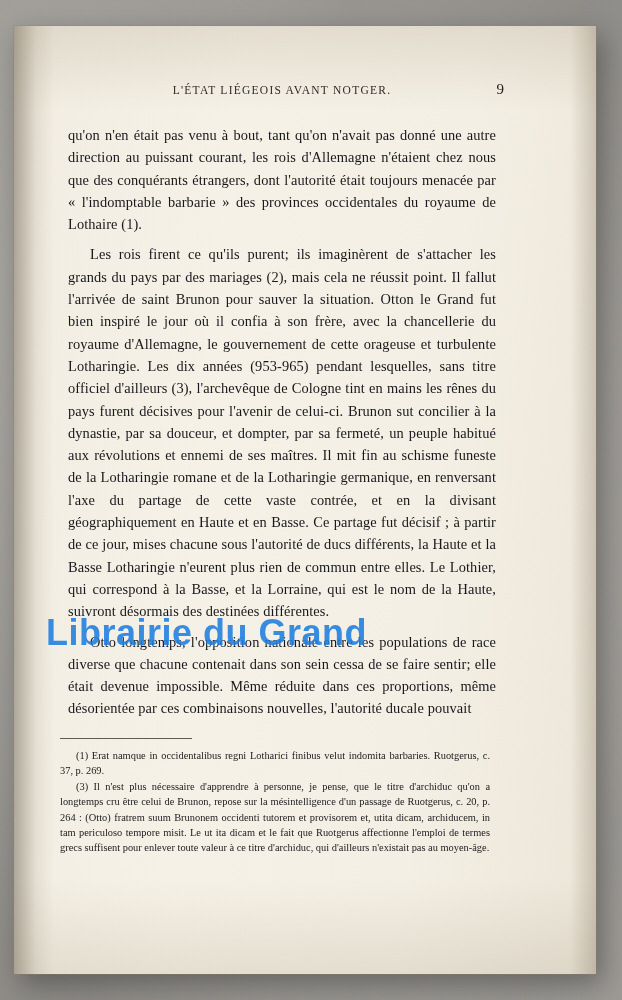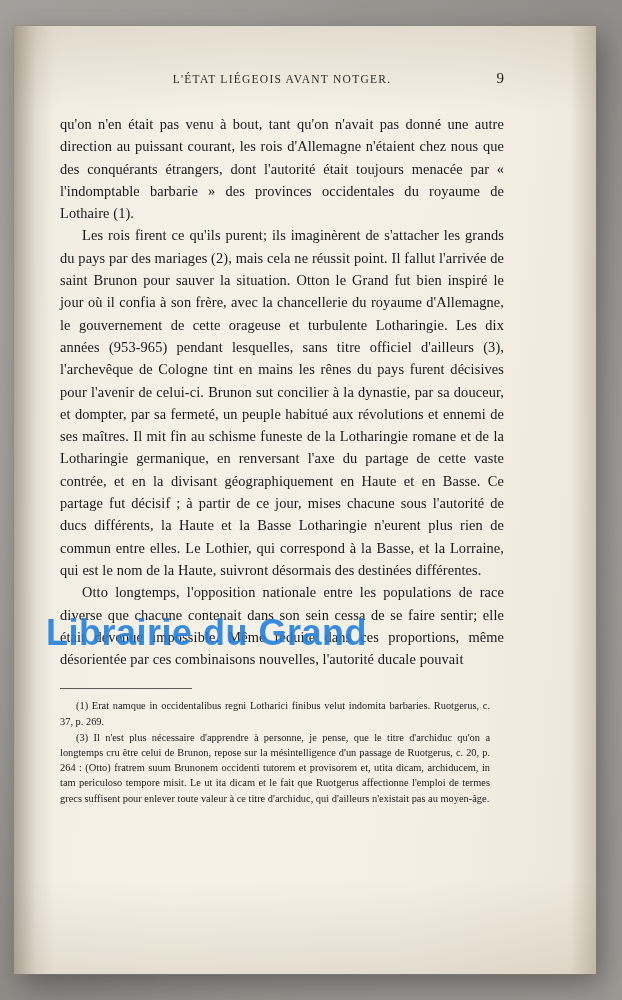--- a/index.html
+++ b/index.html
@@ -68,21 +68,21 @@
     inset: 0;
     background:
       linear-gradient(to bottom, rgba(140,126,100,0.18) 0%, rgba(255,255,255,0) 9%, rgba(255,255,255,0) 90%, rgba(140,126,100,0.16) 100%);
     pointer-events: none;
   }
 
   
   #textblock {
     position: absolute;
     left: 46px;
-    top: 44px;
+    top: 55px;
     width: 444px;
   }
 
   .running-head {
     display: flex;
     align-items: baseline;
     justify-content: space-between;
     margin-bottom: 26px;
   }
   .rh-title {
@@ -96,21 +96,21 @@
     padding-left: 26px;
   }
   .rh-page {
     font-size: 15px;
     color: #23231f;
     width: 26px;
     text-align: right;
   }
 
   .body-text p {
-    margin: 0;
+    margin: 8px;
     font-size: 14.4px;
     line-height: 22.3px;
     color: #17181c;
     text-align: justify;
     text-justify: inter-word;
     letter-spacing: 0.1px;
   }
   .body-text p.indent {
     text-indent: 22px;
   }

